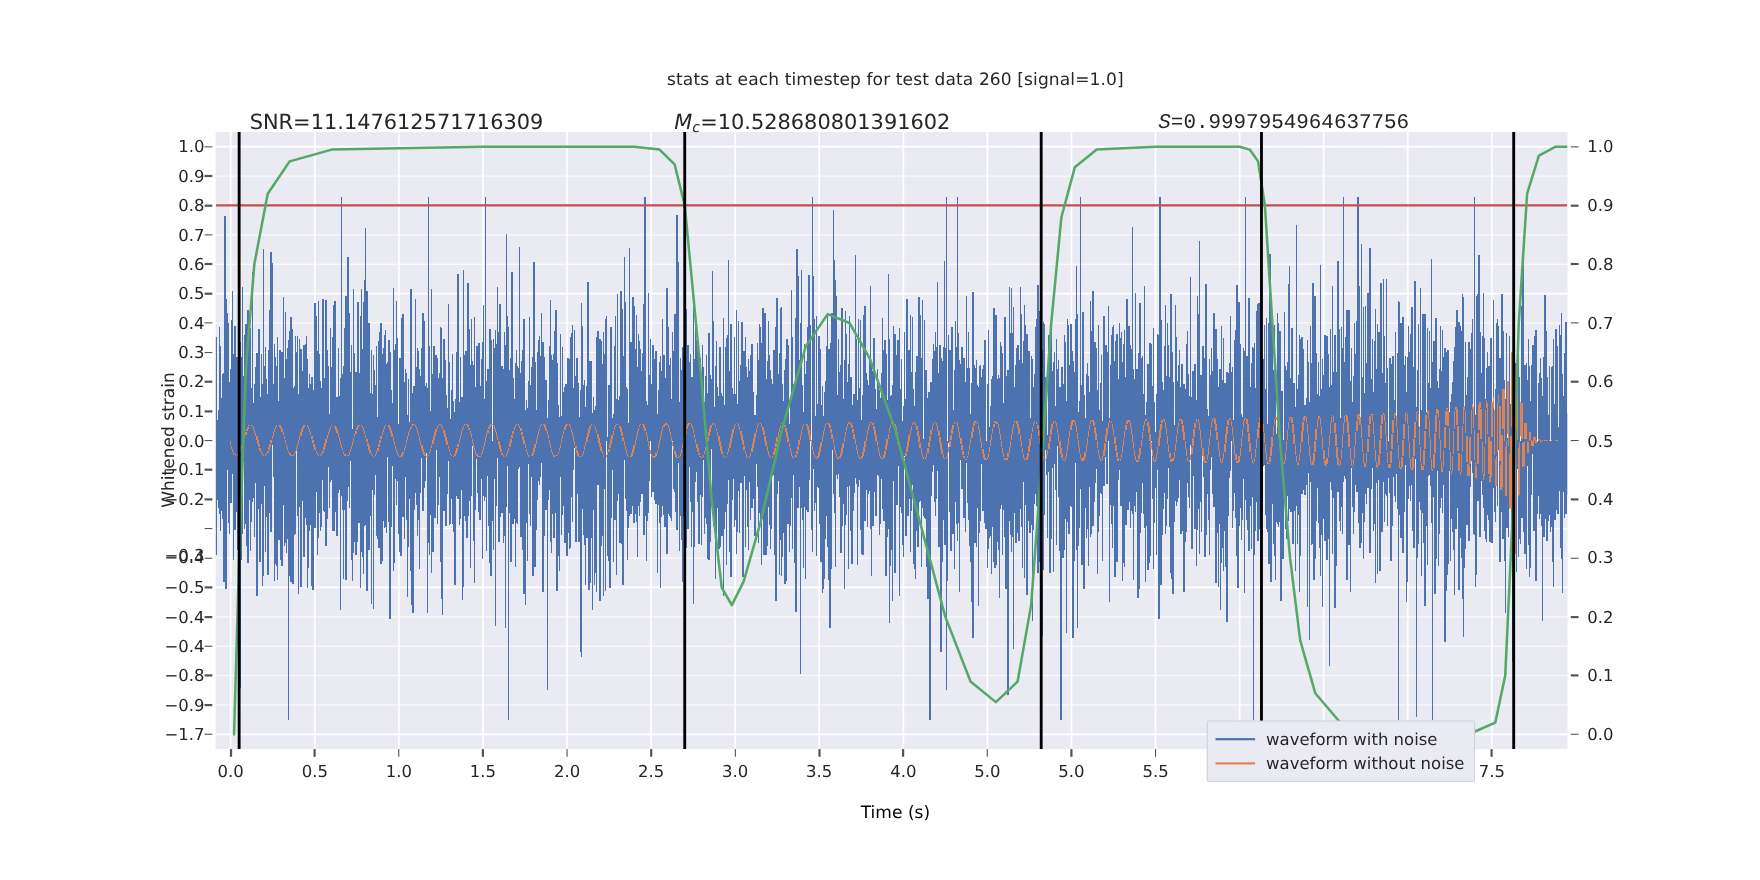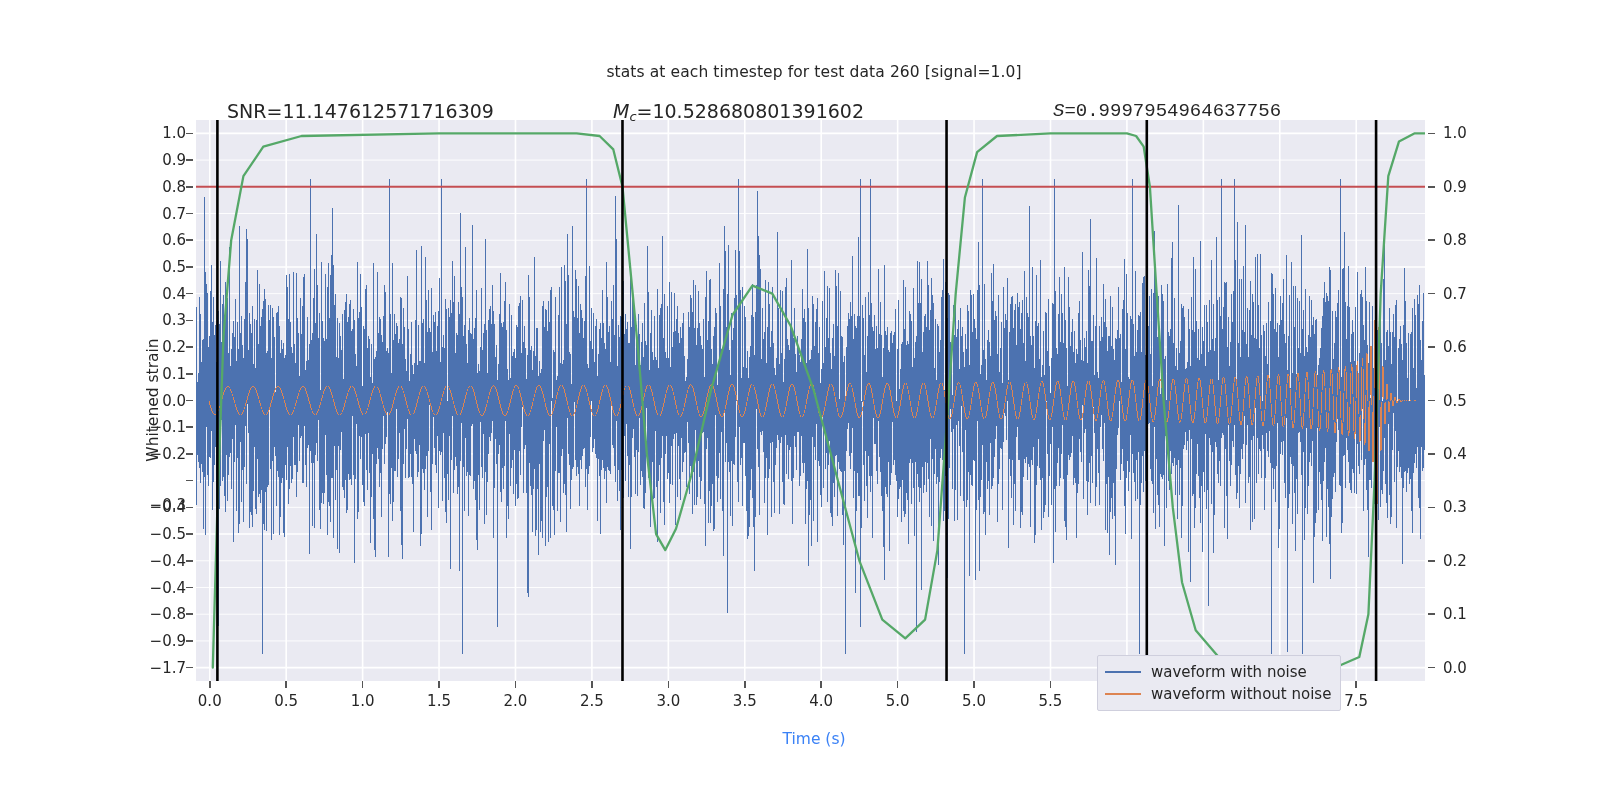--- a/index.html
+++ b/index.html
@@ -39,21 +39,21 @@
   }
 
   
   #ytitle-left{
     position:absolute;left:-6px;top:400px;width:300px;
     transform:rotate(-90deg);transform-origin:150px 0;
     text-align:center;font-size:15.5px;color:#262626;
   }
   #xtitle{
     position:absolute;top:730px;left:0;width:1600px;text-align:center;
-    font-size:15.5px;color:#3b82f6;
+    font-size:15.5px;color:#000000;
   }
   #xtitle span{position:relative;left:14px;}
 
   
   .annot{
     position:absolute;font-size:19px;color:#262626;white-space:nowrap;
     z-index:30;
   }
   .annot i{font-style:italic;}
   .annot sub{font-size:.68em;font-style:italic;vertical-align:-0.25em;}

